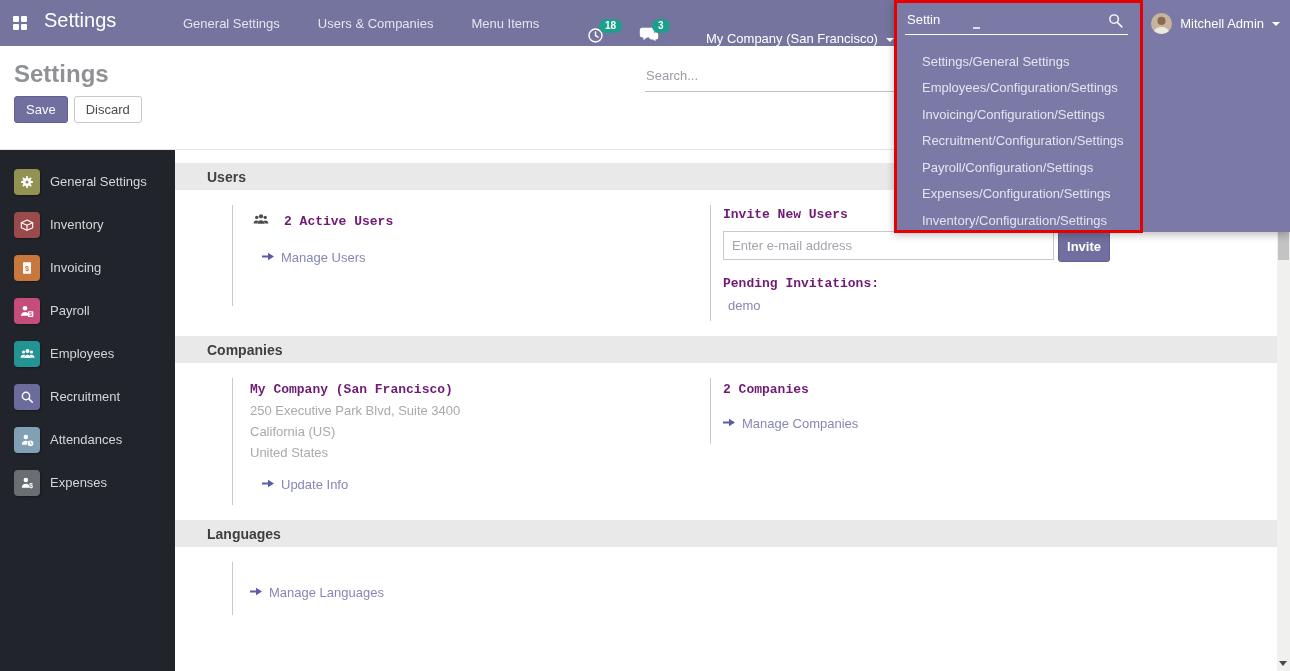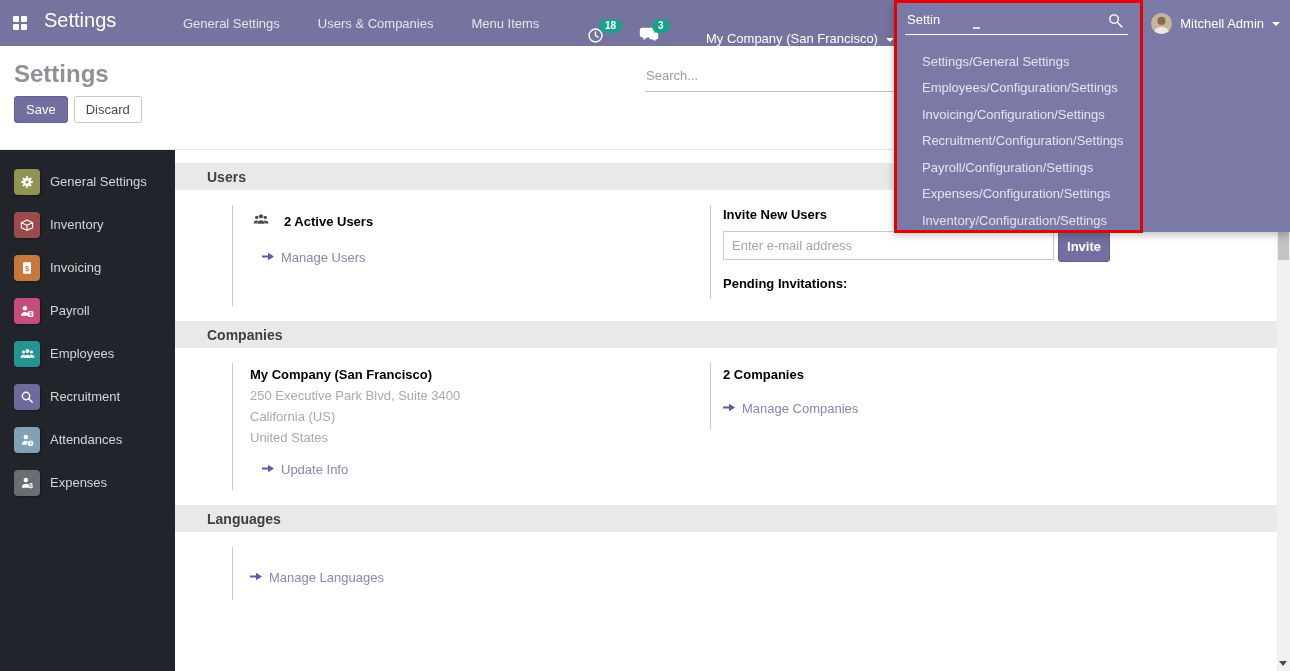--- a/index.html
+++ b/index.html
@@ -53,21 +53,21 @@
   .sb-item { height:43px; display:flex; align-items:center; padding-left:14px; gap:10px; cursor:pointer; }
   .sb-icon { width:26px; height:26px; border-radius:4px; display:flex; align-items:center; justify-content:center;
     box-shadow:1px 1px 2px rgba(0,0,0,.35); flex:0 0 auto; }
   .sb-label { color:#D3D5D8; font-size:13px; white-space:nowrap; }
 
   .main { flex:1 1 auto; position:relative; background:#fff; overflow:hidden; }
   .section-header { margin-top:13px; height:27px; background:#E9E9E9; display:flex; align-items:center;
     padding-left:32px; font-weight:bold; font-size:14px; color:#404040; }
   .section-body { display:grid; grid-template-columns:478px auto; align-items:start; padding:15px 30px 2px 57px; }
   .setting-box { border-left:1px solid #C9C9C9; }
-  .bold-13 { font-weight:bold; font-size:13px; color:#000000; }
+  .bold-13 { font-weight:bold; font-size:13px; color:#701a75;font-family:Liberation Mono, monospace; }
   .title-row { display:flex; align-items:center; gap:12px; }
   .link-row { display:flex; align-items:center; gap:7px; cursor:pointer; }
   .link { color:#8886B5; font-size:13px; }
 
   .box-users { padding:6px 0 40px 17px; }
   .box-users .link-row { margin:16px 0 0 12px; }
   .box-invite { padding:2px 0 8px 12px; }
   .invite-row { display:flex; margin-top:9px; }
   .invite-input { width:331px; height:29px; border:1px solid #C9C9C9; padding:0 8px; font-size:13px; color:#4C4C4C; outline:none; }
   .invite-input::placeholder { color:#A5A5AD; }
@@ -299,20 +299,21 @@
           <span class="link">Manage Users</span>
         </div>
       </div>
       <div class="setting-box box-invite">
         <div class="bold-13">Invite New Users</div>
         <div class="invite-row">
           <input class="invite-input" type="text" placeholder="Enter e-mail address" style="">
           <button class="btn-invite">Invite</button>
         </div>
         <div class="bold-13 pending-label">Pending Invitations:</div>
+        <div class="pending-item">demo</div>
       </div>
     </div>
 
     <div class="section-header">Companies</div>
     <div class="section-body">
       <div class="setting-box box-company">
         <div class="bold-13">My Company (San Francisco)</div>
         <div class="addr-line">250 Executive Park Blvd, Suite 3400</div>
         <div class="addr-line">California (US)</div>
         <div class="addr-line">United States</div>

